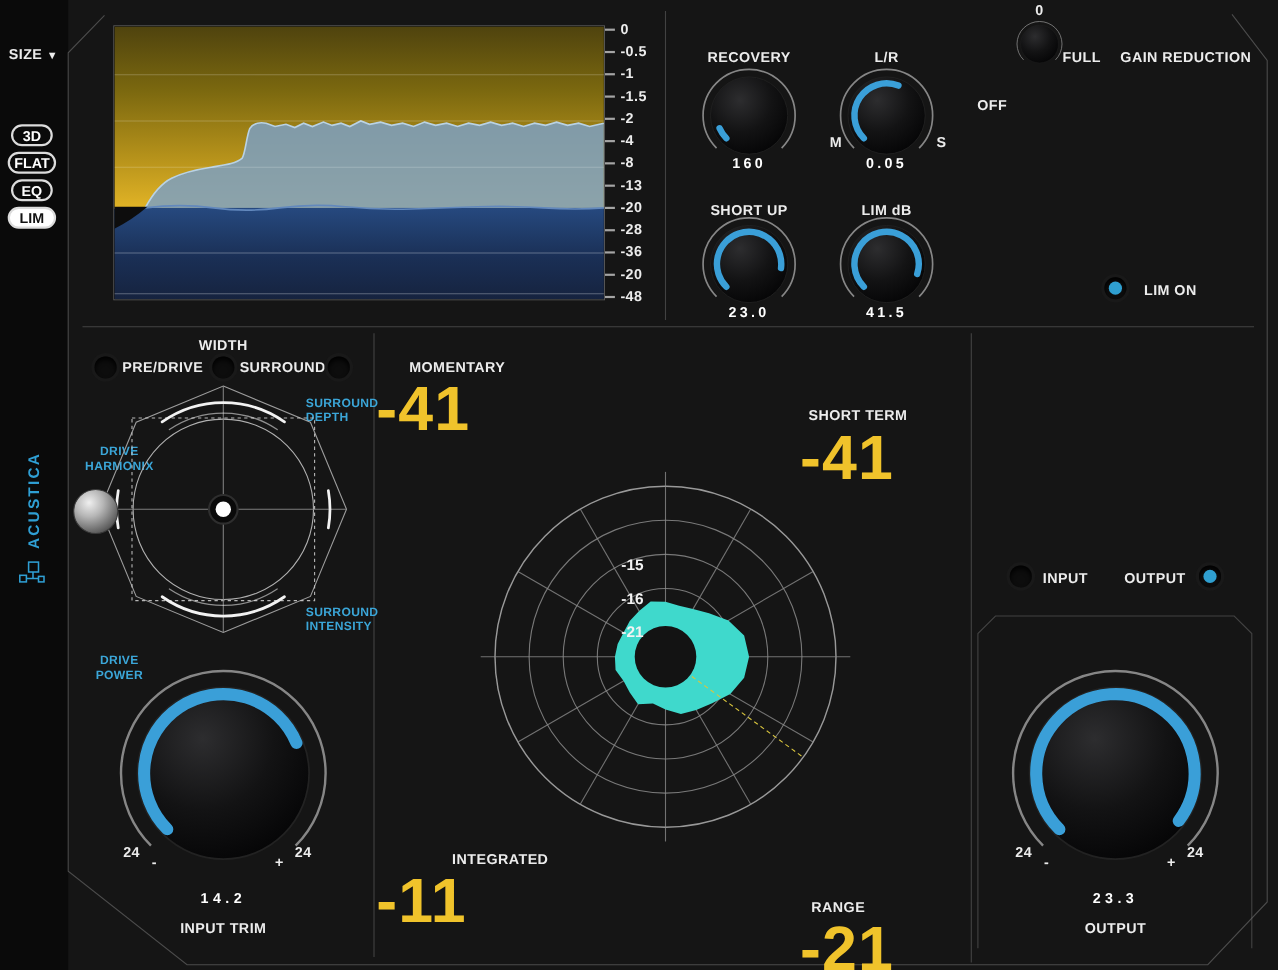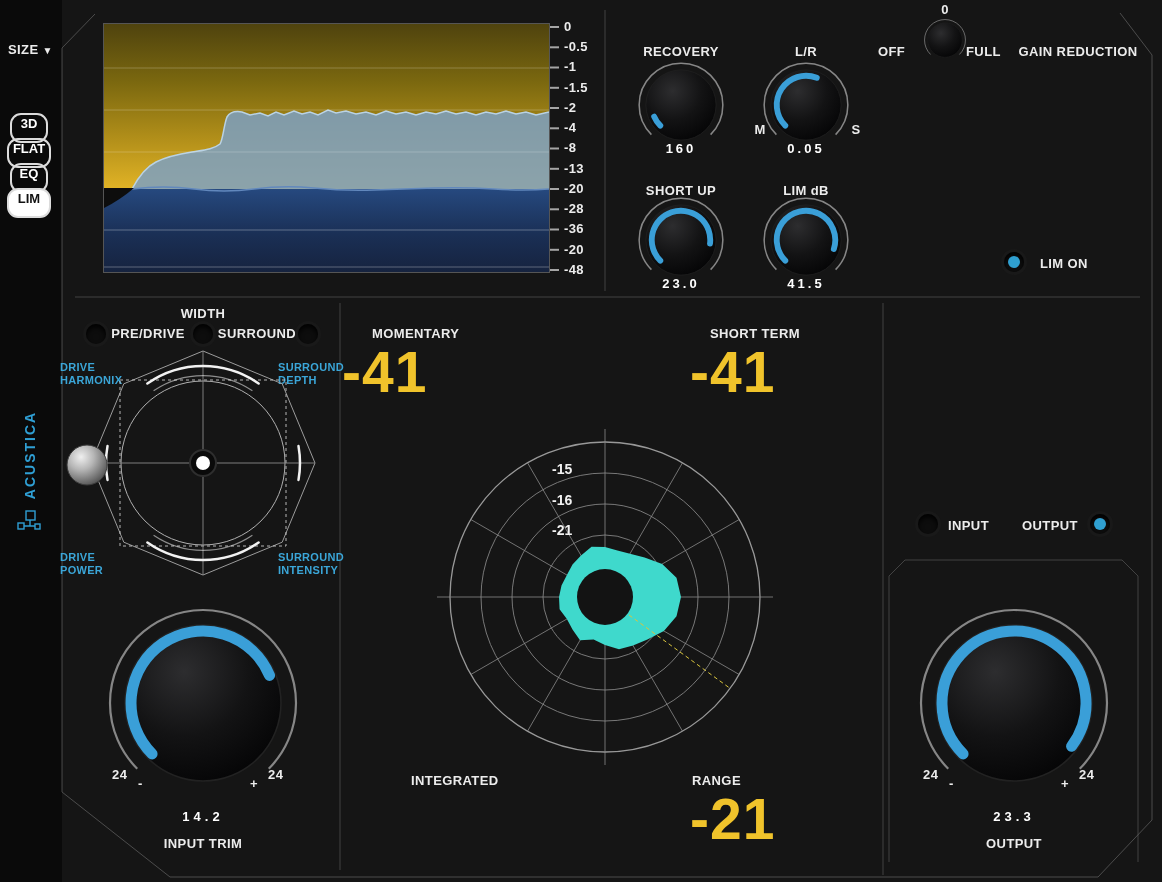--- a/index.html
+++ b/index.html
@@ -3,25 +3,25 @@
 <meta charset="utf-8">
 <style>
   html,body{margin:0;padding:0;background:#000;}
   .stage{position:relative;width:1162px;height:882px;background:#151515;overflow:hidden;
          font-family:"Liberation Sans",sans-serif;-webkit-font-smoothing:antialiased;}
   .abs{position:absolute;}
   .leftcol{left:0;top:0;width:62px;height:882px;background:#0a0a0a;}
   .lbl{font-weight:bold;font-size:13px;color:#ececec;letter-spacing:.4px;}
   .val{font-weight:bold;font-size:13px;color:#ffffff;letter-spacing:3px;}
   .center{text-align:center;}
-  .right{text-align:left;}
+  .right{text-align:center;margin-top:44px;}
   .bigval{font-weight:bold;font-size:57px;color:#f0c32b;letter-spacing:1px;line-height:1;}
   .bluval{font-weight:bold;font-size:20px;color:#4aa3d8;letter-spacing:1.5px;}
   .pill{display:block;border:2px solid #dcdcdc;border-radius:11px;background:transparent;
-        color:#fff;font-weight:bold;font-size:13px;text-align:center;padding:1px 0 10px;
+        color:#fff;font-weight:bold;font-size:13px;text-align:center;padding:1px 0 0;
         font-family:"Liberation Sans",sans-serif;}
   .pill.active{background:#fff;color:#111;}
   .meterbox{background:radial-gradient(ellipse at 50% 25%,#17171b,#08080a 78%);
             border-radius:26px;box-shadow:inset 0 0 20px #000,0 0 0 1px #1d1d1d;}
   .led{width:20px;height:20px;border-radius:50%;background:#0d0d0d;
        box-shadow:inset 0 3px 5px rgba(0,0,0,.95),0 0 0 3px #191919;}
   .led.on::after{content:'';position:absolute;inset:4px;border-radius:50%;background:#2f9fd0;}
   .cornerlbl{font-weight:bold;font-size:11px;color:#3ba6d8;letter-spacing:.3px;
              line-height:1.2;white-space:pre-line;}
   .radarlbl{font-weight:bold;font-size:14px;color:#f2f2f2;}
@@ -228,20 +228,21 @@
     <circle r="13" fill="#0a0a0a" stroke="#2e2e2e" stroke-width="2"></circle>
     <circle r="7" fill="#ffffff"></circle>
     <circle cx="-116" cy="2" r="20" fill="url(#metal)" stroke="#3a3a3a" stroke-width="1"></circle>
   </svg>
 
   <div class="abs lbl" style="left:372px;top:326px;">MOMENTARY</div>
   <div class="abs bigval" style="left:342px;top:344px;">-41</div>
   <div class="abs lbl right" style="right:312px;top:326px;width:140px;">SHORT TERM</div>
   <div class="abs bigval right" style="right:312px;top:344px;width:160px;">-41</div>
   <div class="abs lbl" style="left:372px;top:773px;padding-left:39px;">INTEGRATED</div>
+  <div class="abs bigval" style="left:342px;top:791px;">-11</div>
   <div class="abs lbl right" style="right:330px;top:773px;width:140px;">RANGE</div>
   <div class="abs bigval right" style="right:312px;top:791px;width:160px;">-21</div>
 
   <svg class="abs" width="340" height="340" viewBox="-170 -170 340 340" style="left:435px;top:427px;">
     <g fill="none" stroke="#8a8a8a" stroke-width="1" opacity="0.85">
       <circle r="30"></circle>
         <circle r="62"></circle>
         <circle r="93"></circle>
         <circle r="124"></circle>
       <circle r="155" stroke="#b0b0b0" stroke-width="1.3"></circle>

